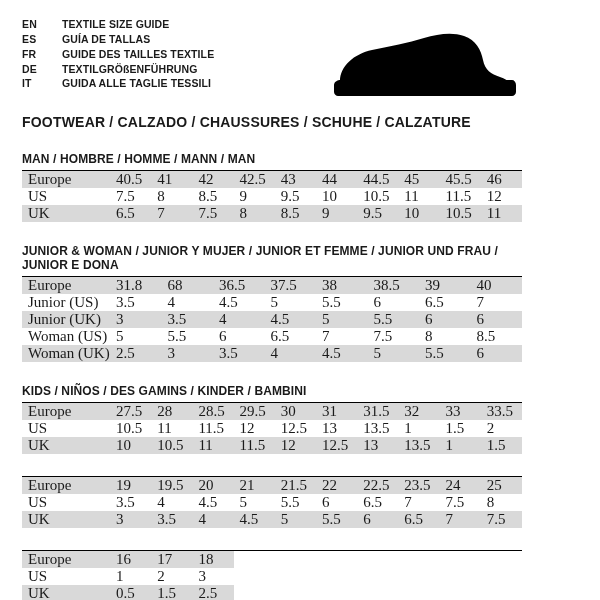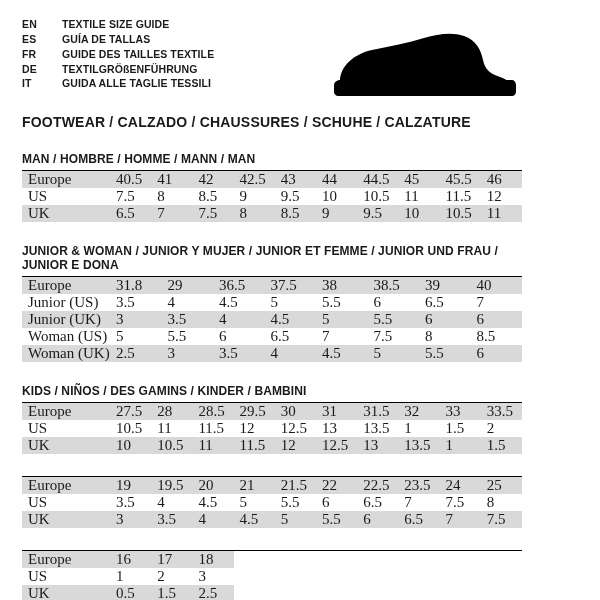--- a/index.html
+++ b/index.html
@@ -195,21 +195,21 @@
   </div>
 
   <div class="group">
     <div class="group-head">JUNIOR &amp; WOMAN / JUNIOR Y MUJER / JUNIOR ET FEMME / JUNIOR UND FRAU / JUNIOR E DONA</div>
     <div class="divider"></div>
     <table class="sizes">
       <tbody>
           <tr class="shaded">
         <td class="rowlabel">Europe</td>
         <td>31.8</td>
-        <td>29</td>
+        <td>68</td>
         <td>36.5</td>
         <td>37.5</td>
         <td>38</td>
         <td>38.5</td>
         <td>39</td>
         <td>40</td>
       </tr>
       <tr class="white">
         <td class="rowlabel">Junior (US)</td>
         <td>3.5</td>

